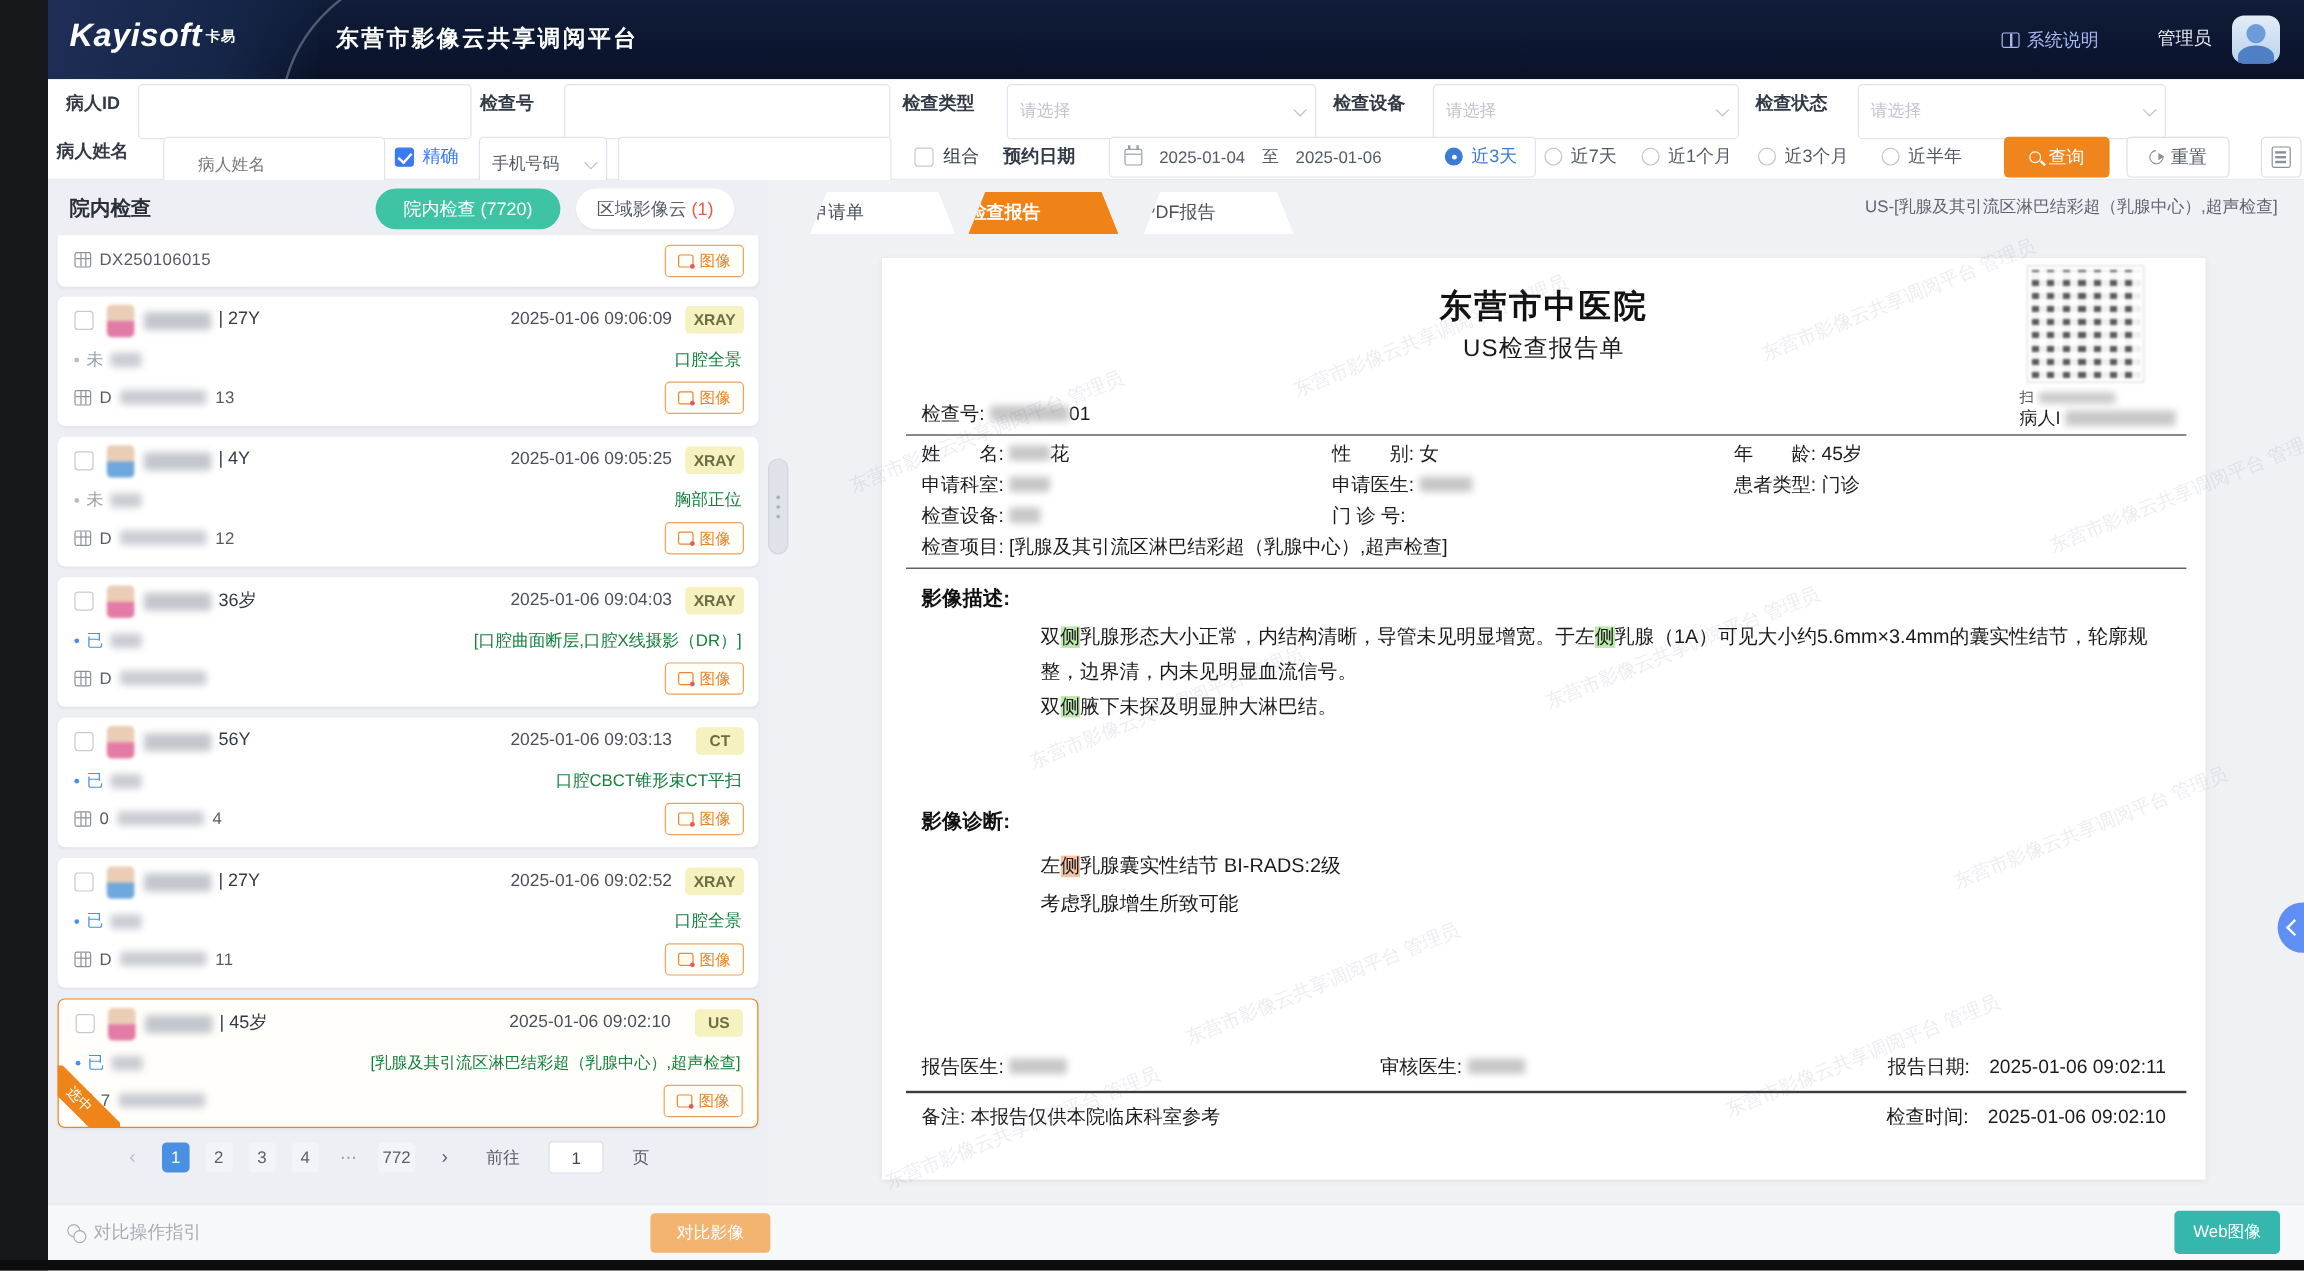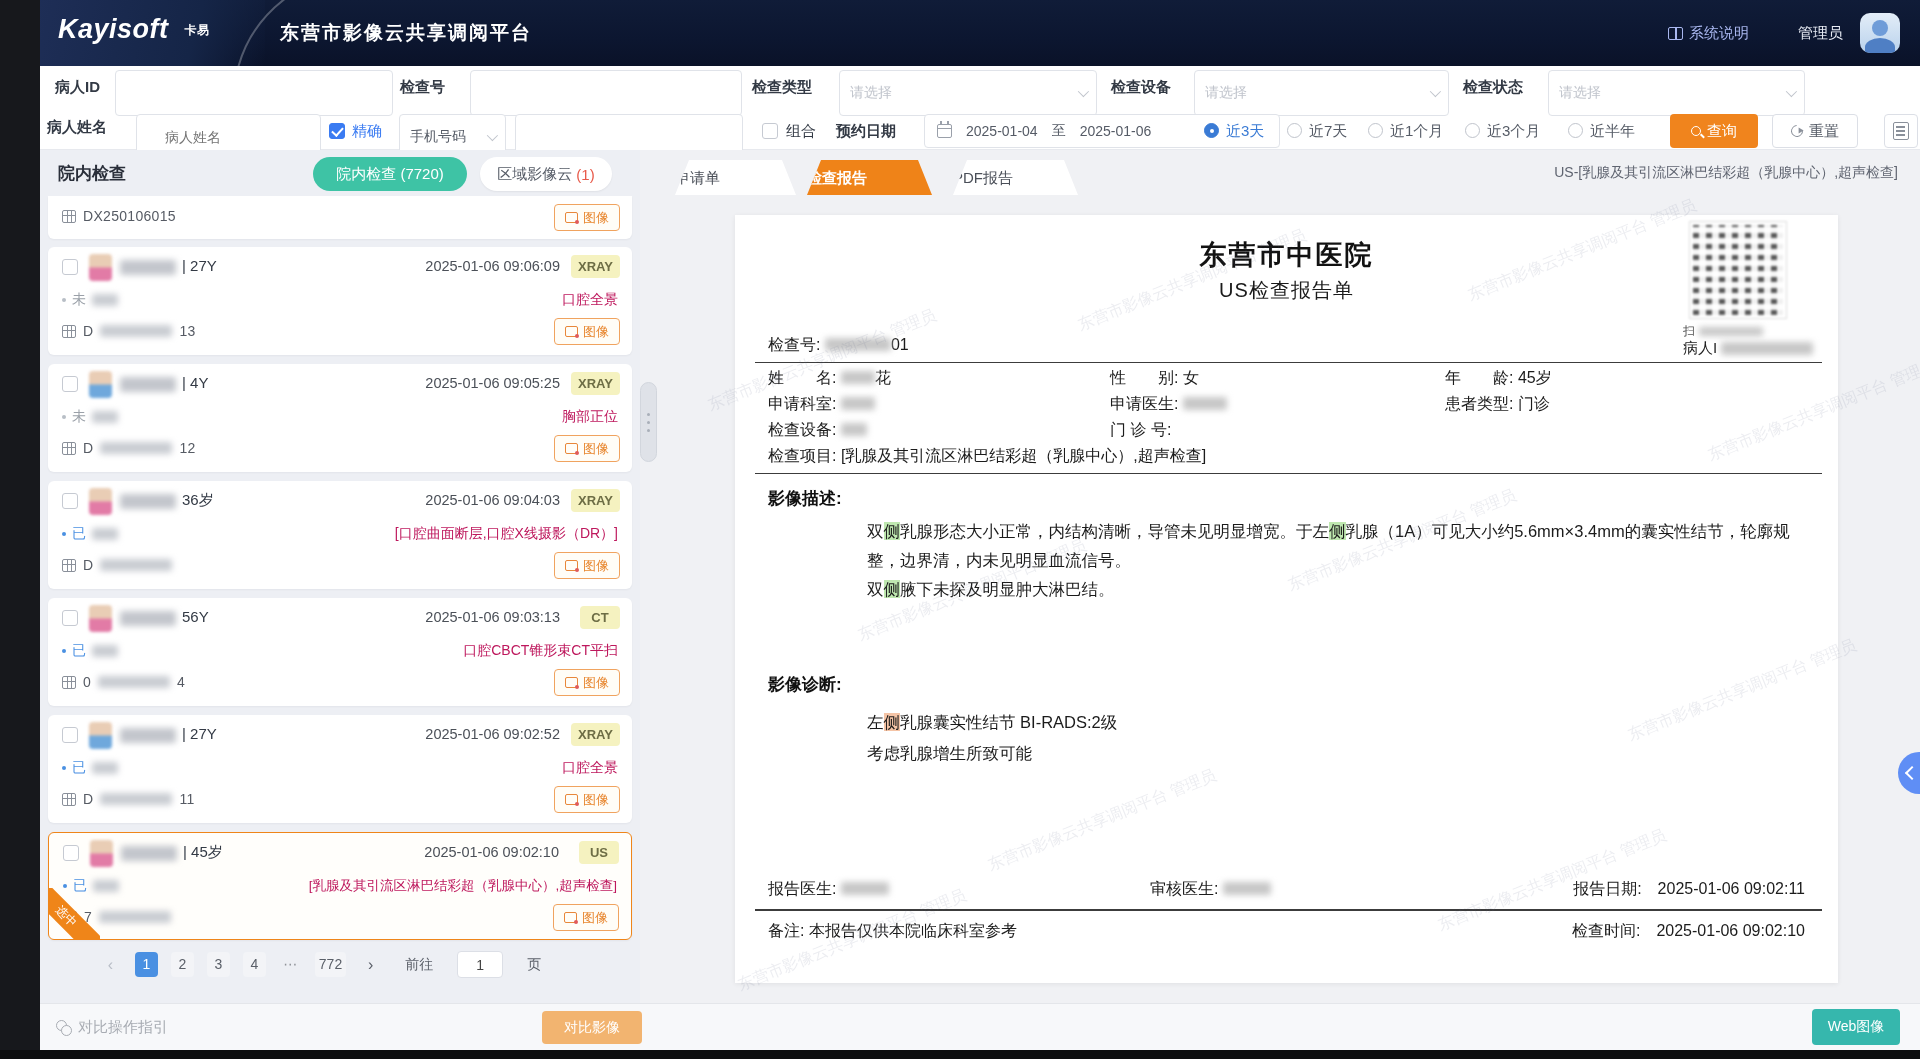--- a/index.html
+++ b/index.html
@@ -6,21 +6,21 @@
   html,body { width:1920px; height:1059px; font-family:"Liberation Sans",sans-serif; }
   .screen { position:relative; width:1920px; height:1059px; background:#e9ebef; overflow:hidden; }
   .abs { position:absolute; }
 
   
   .navbar { position:absolute; left:0; top:0; width:1920px; height:66px;
             background:linear-gradient(180deg,#101c38 0%,#0c1630 60%,#0a1228 100%); }
   .nav-logo-bg { position:absolute; left:0; top:0; width:265px; height:66px;
                  background:linear-gradient(105deg,#20305a 0%,#152547 72%,rgba(21,37,71,0) 100%); }
   .nav-logo { position:absolute; left:58px; top:14px; color:#fff; font-size:27px; font-weight:800; font-style:italic; letter-spacing:.5px; }
-  .nav-logo-sub { font-size:12px; font-style:normal; font-weight:600; margin-left:16px; vertical-align:4px; }
+  .nav-logo-sub { font-size:12px; font-style:normal; font-weight:600; margin-left:3px; vertical-align:4px; }
   .nav-title { position:absolute; left:280px; top:0; line-height:66px; color:#ffffff; font-size:19px; font-weight:600; letter-spacing:2px; }
   .nav-help { position:absolute; left:1668px; top:0; height:66px; display:flex; align-items:center; gap:6px; color:#a9b7ef; font-size:15px; cursor:pointer; }
   .nav-user { position:absolute; left:1798px; top:0; line-height:66px; color:#e8ecf5; font-size:15px; cursor:pointer; }
   .nav-avatar { position:absolute; left:1860px; top:13px; width:40px; height:40px; border-radius:10px;
                 background:linear-gradient(180deg,#e3edf8,#b9d2ec); overflow:hidden; cursor:pointer; }
   .nav-avatar::before { content:""; position:absolute; left:12px; top:7px; width:16px; height:16px; border-radius:50%; background:#6f9cd8; }
   .nav-avatar::after { content:""; position:absolute; left:5px; top:25px; width:30px; height:18px; border-radius:50% 50% 0 0; background:#4f7fc4; }
 
   
   .filterbar { position:absolute; left:0; top:66px; width:1920px; height:84px; background:#ffffff; border-bottom:1px solid #e7e9ee; }
@@ -64,21 +64,21 @@
   .avatar.blue { background:linear-gradient(180deg,#e9cdb5 48%,#6fa8dc 52%); }
   .nameblur { position:absolute; left:72px; top:13px; width:56px; height:15px; background:#c3c6cc; border-radius:2px; filter:blur(3px); }
   .cage { position:absolute; left:134px; top:10px; font-size:15px; color:#333a45; }
   .cdate { position:absolute; right:72px; top:11px; font-size:14.5px; color:#4b5058; }
   .ctag { position:absolute; right:12px; top:8px; min-width:40px; height:23px; line-height:23px; text-align:center; padding:0 7px; background:#f5f2c0; color:#6d6d45; border-radius:4px; font-size:13px; font-weight:600; }
   .cstatus { position:absolute; left:14px; top:44px; font-size:14px; display:flex; align-items:center; gap:6px; }
   .cstatus .dot { width:4px; height:4px; border-radius:50%; }
   .cstatus.gray { color:#9aa0a8; } .cstatus.gray .dot { background:#b8bec6; }
   .cstatus.blue { color:#4a90e2; } .cstatus.blue .dot { background:#4a90e2; }
   .sblur { display:inline-block; width:26px; height:12px; background:#c9ccd2; border-radius:2px; filter:blur(3px); }
-  .cdesc { position:absolute; right:14px; top:44px; font-size:14px; color:#be185d; white-space:nowrap; }
+  .cdesc { position:absolute; right:14px; top:44px; font-size:14px; color:#15803d; white-space:nowrap; }
   .cid { position:absolute; left:14px; top:76px; font-size:14px; color:#565b64; display:flex; align-items:center; gap:7px; letter-spacing:.3px; }
   .grid-icon { width:14px; height:13px; border:1.5px solid #8a909a; border-radius:2px; position:relative; flex:none; }
   .grid-icon::before { content:""; position:absolute; left:0; right:0; top:4px; height:1.4px; background:#8a909a; }
   .grid-icon::after { content:""; position:absolute; top:0; bottom:0; left:3.5px; width:1.4px; background:#8a909a; box-shadow:4px 0 0 #8a909a; }
   .idblur { display:inline-block; width:72px; height:12px; background:#c9ccd2; border-radius:2px; filter:blur(3px); }
   .btn-img { position:absolute; right:12px; top:71px; width:66px; height:27px; background:#fffdf7; border:1px solid #f0a35f; border-radius:4px; color:#e8862e; font-size:13px; display:flex; align-items:center; justify-content:center; gap:5px; cursor:pointer; }
   .card.partial .cid { top:12px; } .card.partial .btn-img { top:8px; }
   .imgicon { width:13px; height:11px; border:1.3px solid #e8873a; border-radius:2px; position:relative; flex:none; }
   .imgicon::after { content:""; position:absolute; right:-2px; bottom:-2px; width:4px; height:4px; border-radius:50%; background:#e05a5a; }
   .ribbon { position:absolute; left:-1px; bottom:-1px; width:52px; height:52px; overflow:hidden; border-bottom-left-radius:6px; }

